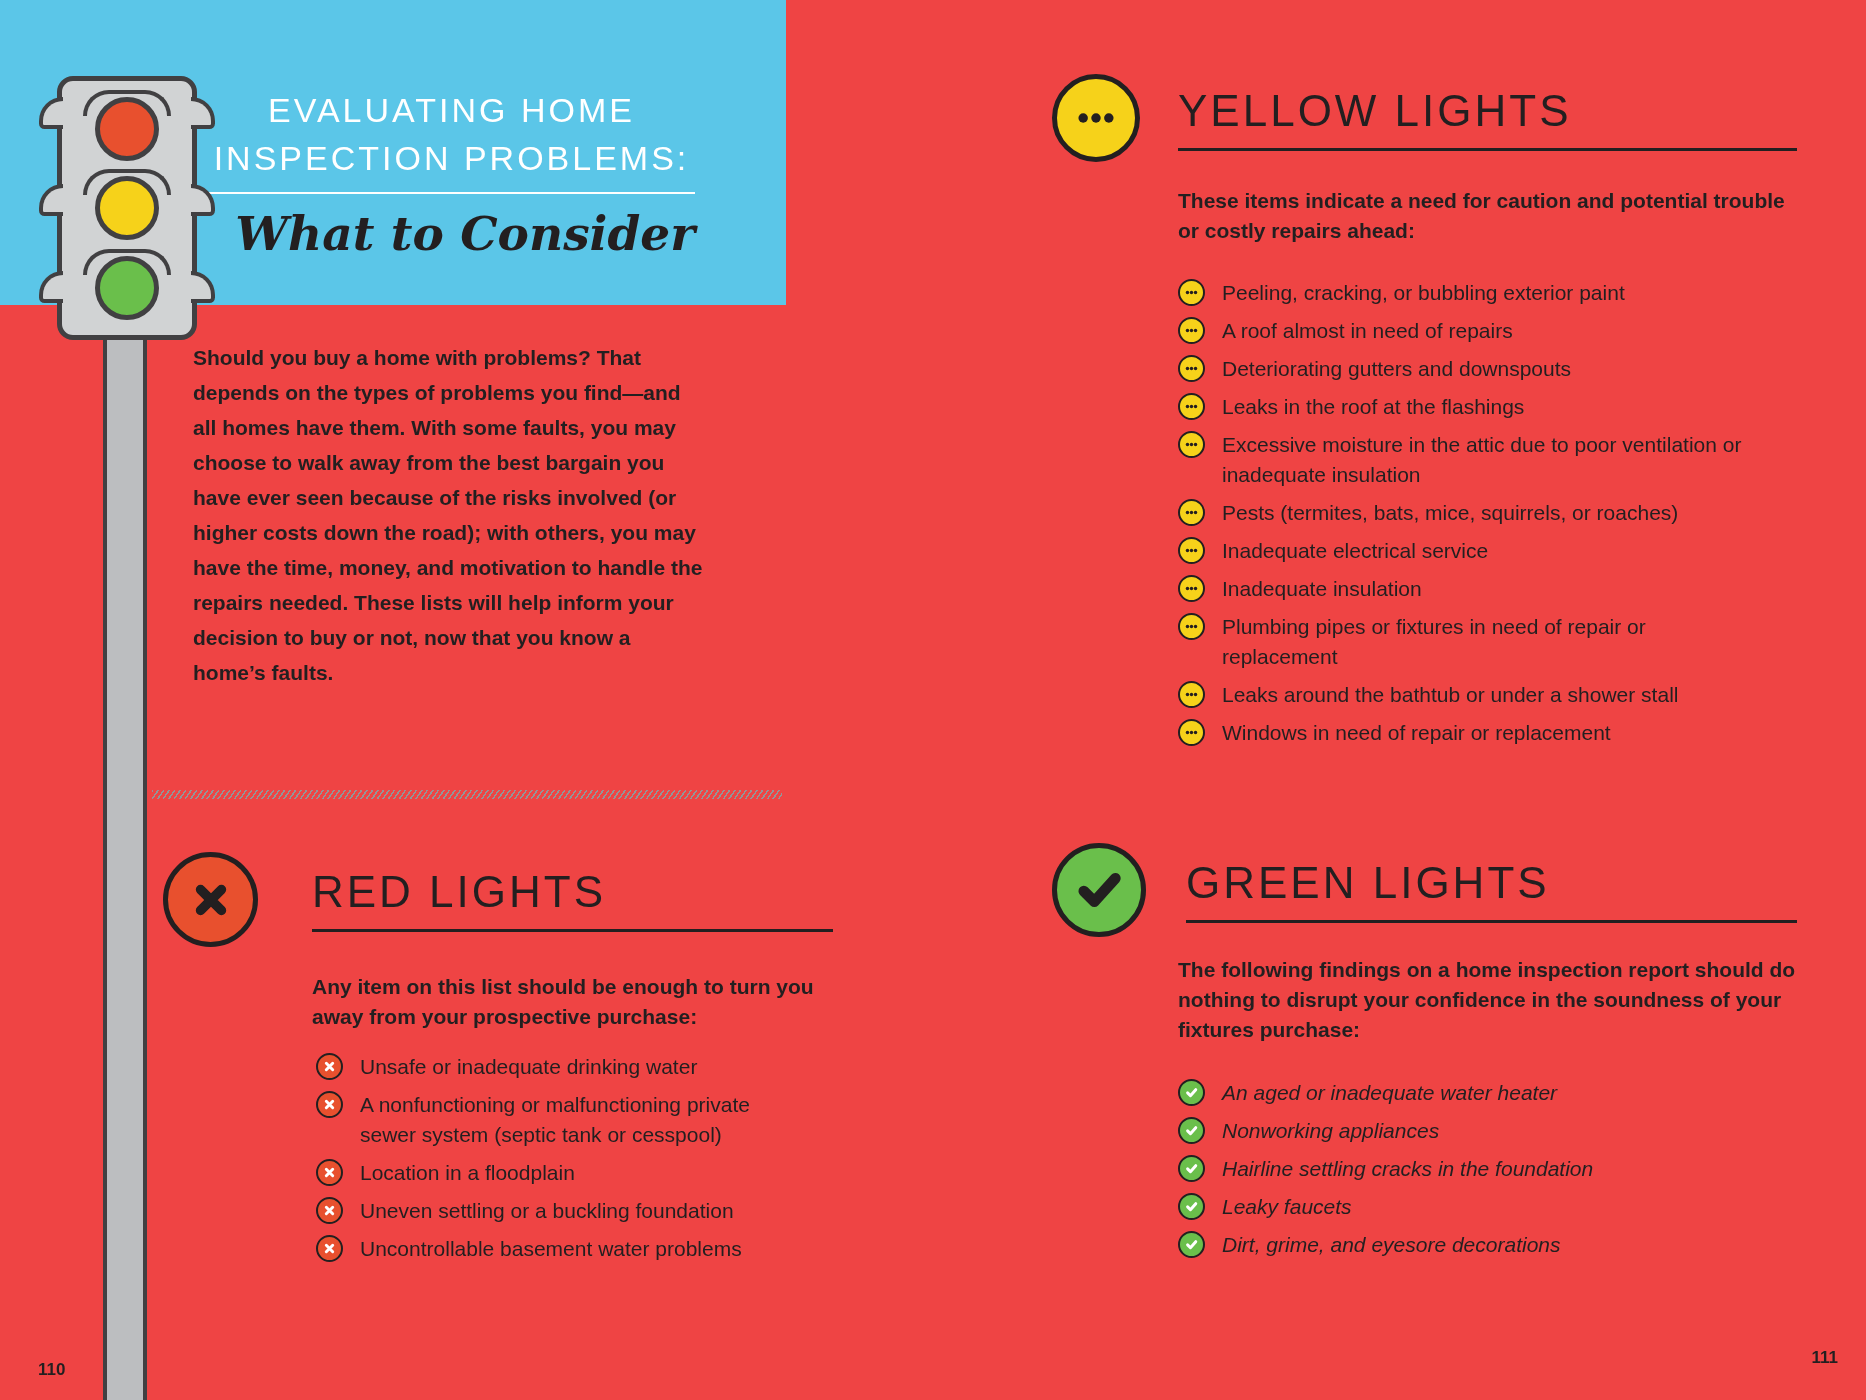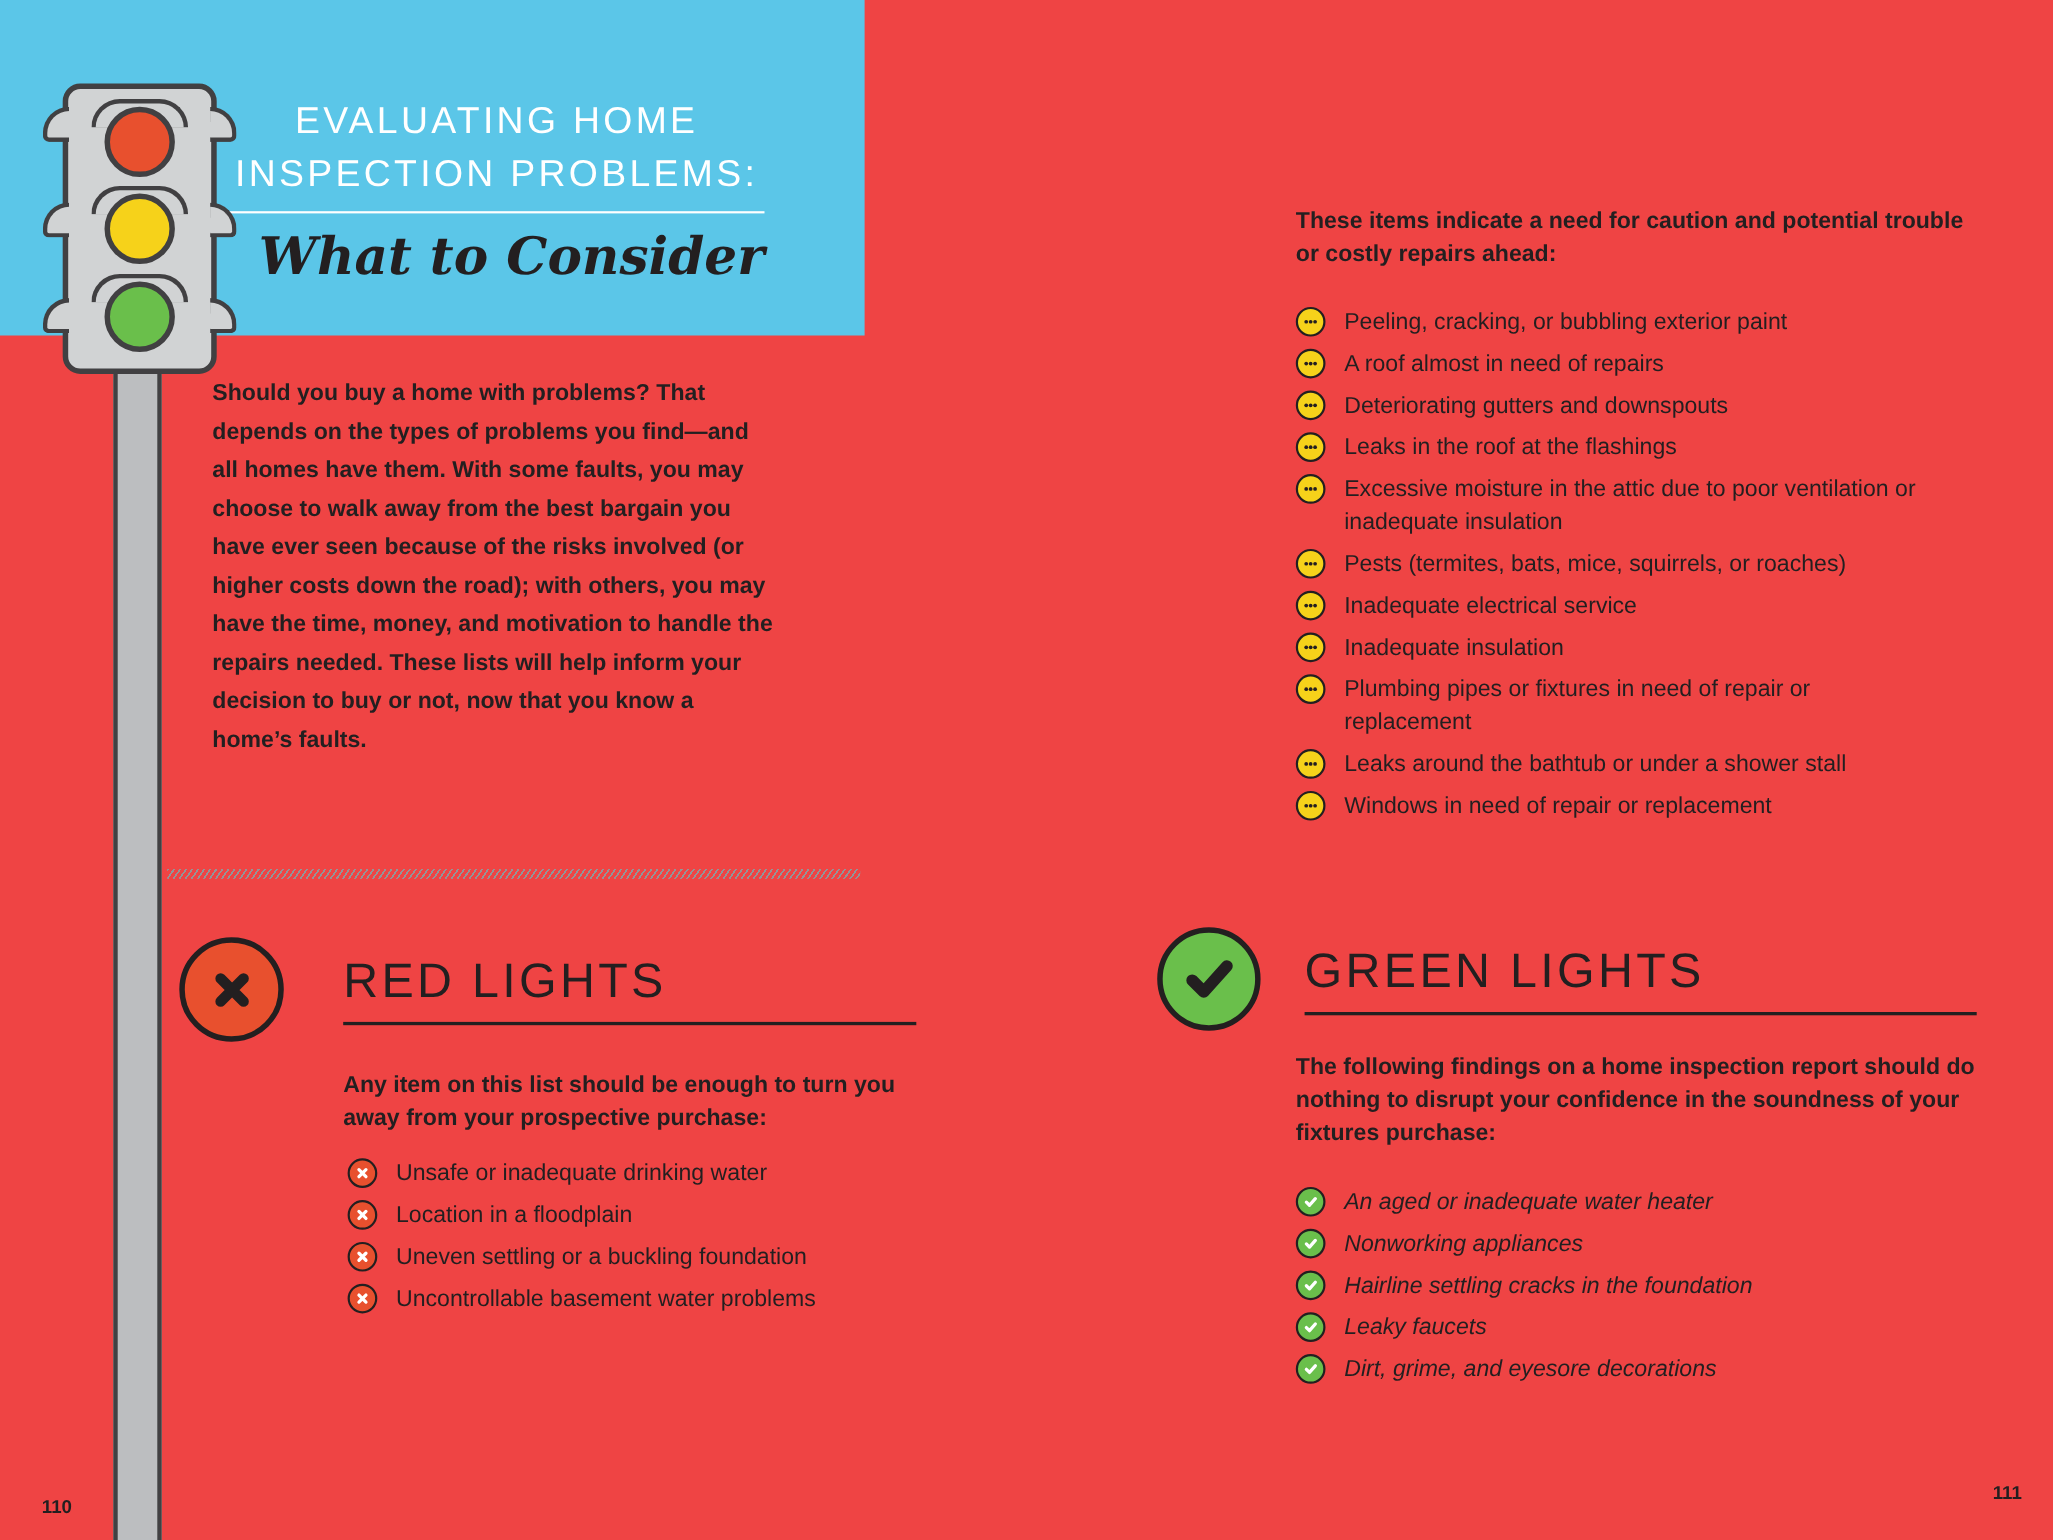--- a/index.html
+++ b/index.html
@@ -154,20 +154,28 @@
             </svg>
           </span>
         <span class="item-text">Unsafe or inadequate drinking water</span>
       </div>
       <div class="item">
         <span class="mini mini-red">
             <svg viewBox="0 0 24 24">
               <path class="stroke-white" d="M7.5 7.5l9 9M16.5 7.5l-9 9"></path>
             </svg>
           </span>
+        <span class="item-text">A nonfunctioning or malfunctioning private sewer system (septic tank or cesspool)</span>
+      </div>
+      <div class="item">
+        <span class="mini mini-red">
+            <svg viewBox="0 0 24 24">
+              <path class="stroke-white" d="M7.5 7.5l9 9M16.5 7.5l-9 9"></path>
+            </svg>
+          </span>
         <span class="item-text">Location in a floodplain</span>
       </div>
       <div class="item">
         <span class="mini mini-red">
             <svg viewBox="0 0 24 24">
               <path class="stroke-white" d="M7.5 7.5l9 9M16.5 7.5l-9 9"></path>
             </svg>
           </span>
         <span class="item-text">Uneven settling or a buckling foundation</span>
       </div>
@@ -179,20 +187,33 @@
           </span>
         <span class="item-text">Uncontrollable basement water problems</span>
       </div>
     </div>
 
     <div class="pagenum pn-left">110</div>
   </div>
 
   <div class="page page-right">
 
+    <div class="sec-head" id="sec-yellow-head">
+      <span class="big-icon bi-yellow">
+        <svg viewBox="0 0 24 24" aria-hidden="true">
+          <circle class="fill-ink" cx="6.3" cy="12" r="2.1"></circle>
+            <circle class="fill-ink" cx="12" cy="12" r="2.1"></circle>
+            <circle class="fill-ink" cx="17.7" cy="12" r="2.1"></circle>
+        </svg>
+      </span>
+      <div class="sec-wrap">
+        <h2 class="sec-title">YELLOW LIGHTS</h2>
+        <div class="sec-rule"></div>
+      </div>
+    </div>
 
     <p class="sec-intro" id="yellow-intro">These items indicate a need for caution and potential trouble or costly repairs ahead:</p>
 
     <div class="list" id="yellow-list">
       <div class="item">
         <span class="mini mini-yellow">
             <svg viewBox="0 0 24 24">
               <circle class="fill-ink" cx="6.3" cy="12" r="2.4"></circle>
               <circle class="fill-ink" cx="12" cy="12" r="2.4"></circle>
               <circle class="fill-ink" cx="17.7" cy="12" r="2.4"></circle>

